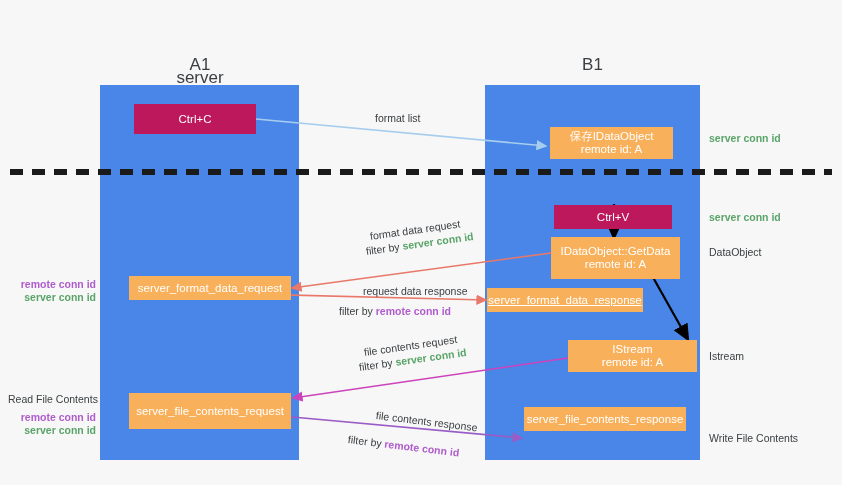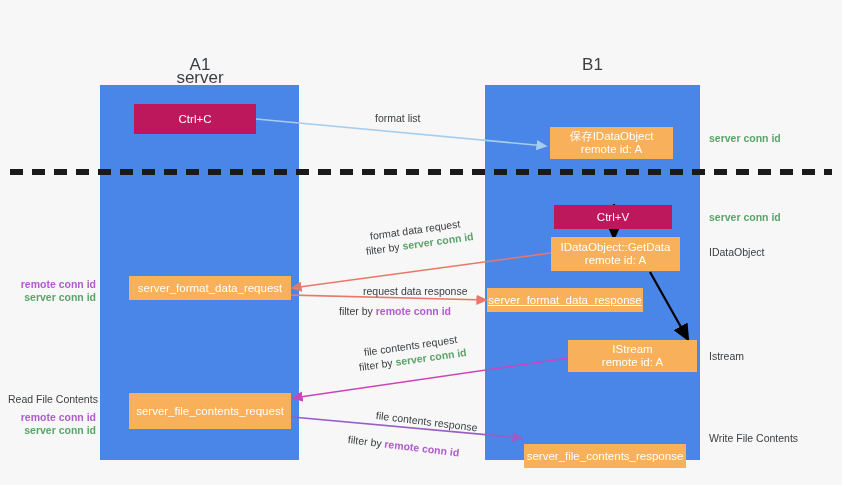--- a/index.html
+++ b/index.html
@@ -157,21 +157,21 @@
 
   <div class="node orange" style="left:550px; top:127px; width:123px; height:32px;">
     <span>保存IDataObject</span>
     <span class="l2">remote id: A</span>
   </div>
 
   <div class="node green" style="left:554px; top:181px; width:118px; height:24px;margin-top:24px;">
     <span>Ctrl+V</span>
   </div>
 
-  <div class="node orange" style="left:551px; top:237px; width:129px; height:34px;">
+  <div class="node orange" style="left:551px; top:237px; width:129px; height:42px;">
     <span>IDataObject::GetData</span>
     <span class="l2">remote id: A</span>
   </div>
 
   <div class="node orange" style="left:568px; top:340px; width:129px; height:32px;">
     <span>IStream</span>
     <span class="l2">remote id: A</span>
   </div>
 
   <div class="node orange" style="left:129px; top:276px; width:162px; height:24px;">
@@ -179,21 +179,21 @@
   </div>
 
   <div class="node orange" style="left:487px; top:288px; width:156px; height:24px;text-decoration:underline;">
     <span>server_format_data_response</span>
   </div>
 
   <div class="node orange" style="left:129px; top:393px; width:162px; height:36px;">
     <span>server_file_contents_request</span>
   </div>
 
-  <div class="node orange" style="left:524px; top:444px; width:162px; height:24px;">
+  <div class="node orange" style="left:524px; top:407px; width:162px; height:24px;">
     <span>server_file_contents_response</span>
   </div>
 
   <div class="edge-label" style="left:375px; top:112px;">format list</div>
 
   <div class="edge-label rot-left" style="left:370px; top:230px;">format data request</div>
   <div class="edge-label rot-left" style="left:366px; top:245px;">
     <span>filter by </span><span class="cid-green">server conn id</span>
   </div>
 
@@ -207,21 +207,21 @@
     <span>filter by </span><span class="cid-green">server conn id</span>
   </div>
 
   <div class="edge-label rot-right" style="left:376px; top:409px;">file contents response</div>
   <div class="edge-label rot-right" style="left:348px; top:433px;">
     <span>filter by </span><span class="cid-purple">remote conn id</span>
   </div>
 
   <div class="side-note bold-green" style="left:709px; top:132px;">server conn id</div>
   <div class="side-note bold-green" style="left:709px; top:211px;">server conn id</div>
-  <div class="side-note" style="left:709px; top:246px;">IDataObject</div>
+  <div class="side-note" style="left:709px; top:246px;">DataObject</div>
   <div class="side-note" style="left:709px; top:350px;">Istream</div>
   <div class="side-note" style="left:709px; top:432px;">Write File Contents</div>
 
   <div class="conn-stack" style="left:0px; top:278px; width:96px;">
     <div class="remote">remote conn id</div>
     <div class="server">server conn id</div>
   </div>
 
   <div class="side-note" style="left:8px; top:393px;">Read File Contents</div>
   <div class="conn-stack" style="left:0px; top:411px; width:96px;">

